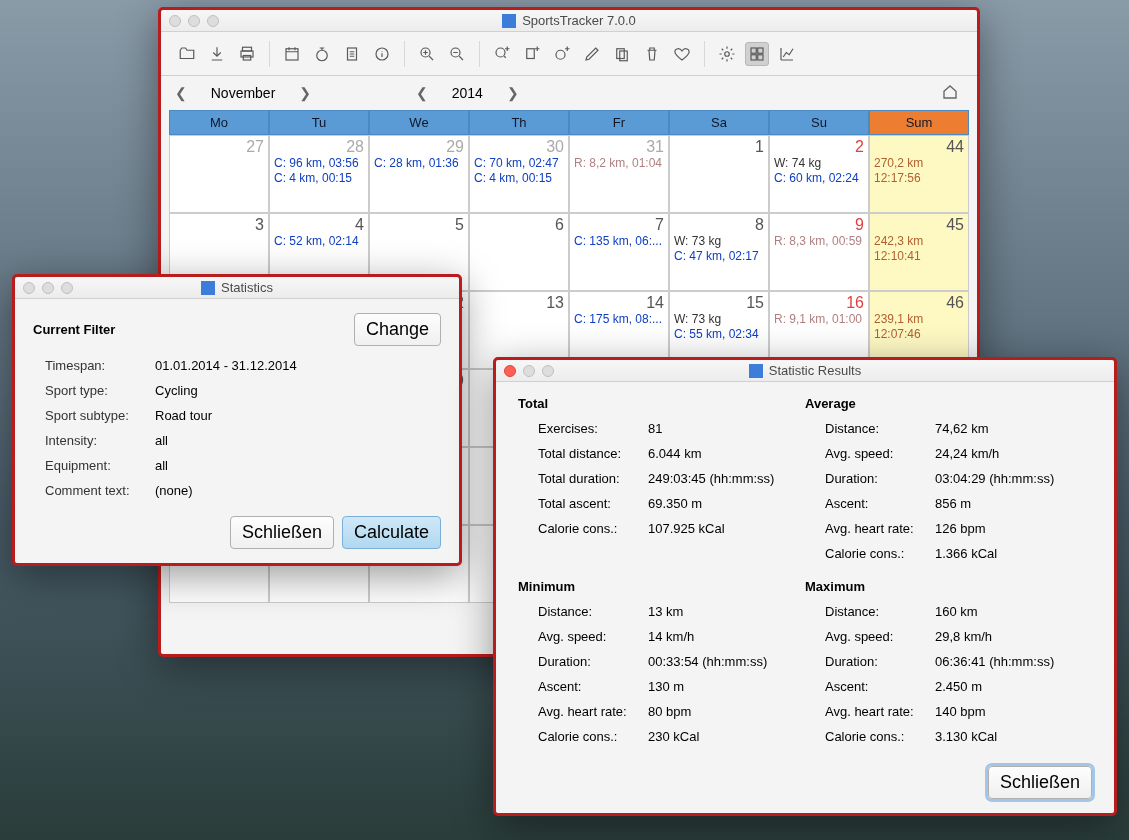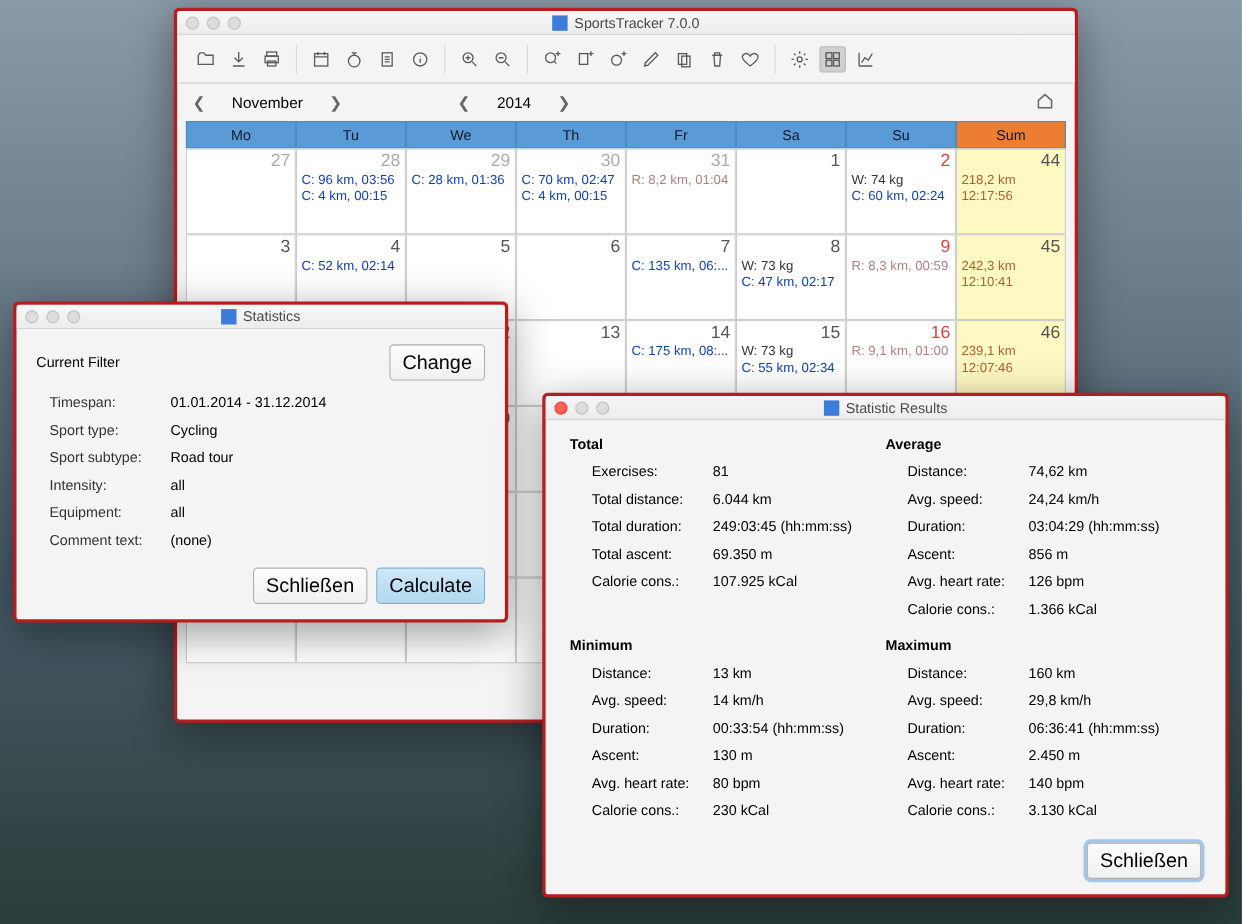--- a/index.html
+++ b/index.html
@@ -32,21 +32,21 @@
 .daynum.gray{color:#aaa}
 .daynum.red{color:#e04040}
 .entry{font-size:12px;line-height:15px;white-space:nowrap}
 .entry.c{color:#1040c0}
 .entry.r{color:#b08080}
 .entry.w{color:#333}
 .entry.s{color:#b06030}
 
 .stats-body{padding:14px 18px}
 .filter-head{display:flex;justify-content:space-between;align-items:center;margin-bottom:12px}
-.filter-head h3{font-size:13px;font-weight:normal}
+.filter-head h3{font-size:13px;font-weight:bold}
 .btn{background:linear-gradient(#fdfdfd,#f0f0f0);border:1px solid #b0b0b0;border-radius:4px;padding:5px 11px;cursor:pointer;font-size:18px}
 .btn.primary{background:linear-gradient(#d0e8f8,#b0d8f0);border-color:#7ab0d8}
 .btn.focus{box-shadow:0 0 0 3px rgba(80,150,220,0.5)}
 .filter-grid{display:grid;grid-template-columns:110px 1fr;row-gap:10px;padding-left:12px}
 .filter-grid .lbl{color:#333}
 .stats-footer{display:flex;justify-content:flex-end;gap:8px;margin-top:18px}
 
 .res-body{padding:14px 22px}
 .res-cols{display:grid;grid-template-columns:1fr 1fr;}
 .res-sec h3{font-weight:bold;margin-bottom:10px;font-size:13px}
@@ -236,21 +236,21 @@
         <div class="cell">
           <div class="daynum">1</div>
         </div>
         <div class="cell">
           <div class="daynum red">2</div>
           <div class="entry w">W: 74 kg</div>
           <div class="entry c">C: 60 km, 02:24</div>
         </div>
         <div class="cell sum">
           <div class="daynum">44</div>
-          <div class="entry s">218,2 km</div>
+          <div class="entry s">270,2 km</div>
           <div class="entry s">12:17:56</div>
         </div>
         <div class="cell">
           <div class="daynum">3</div>
         </div>
         <div class="cell">
           <div class="daynum">4</div>
           <div class="entry c">C: 52 km, 02:14</div>
         </div>
         <div class="cell">

